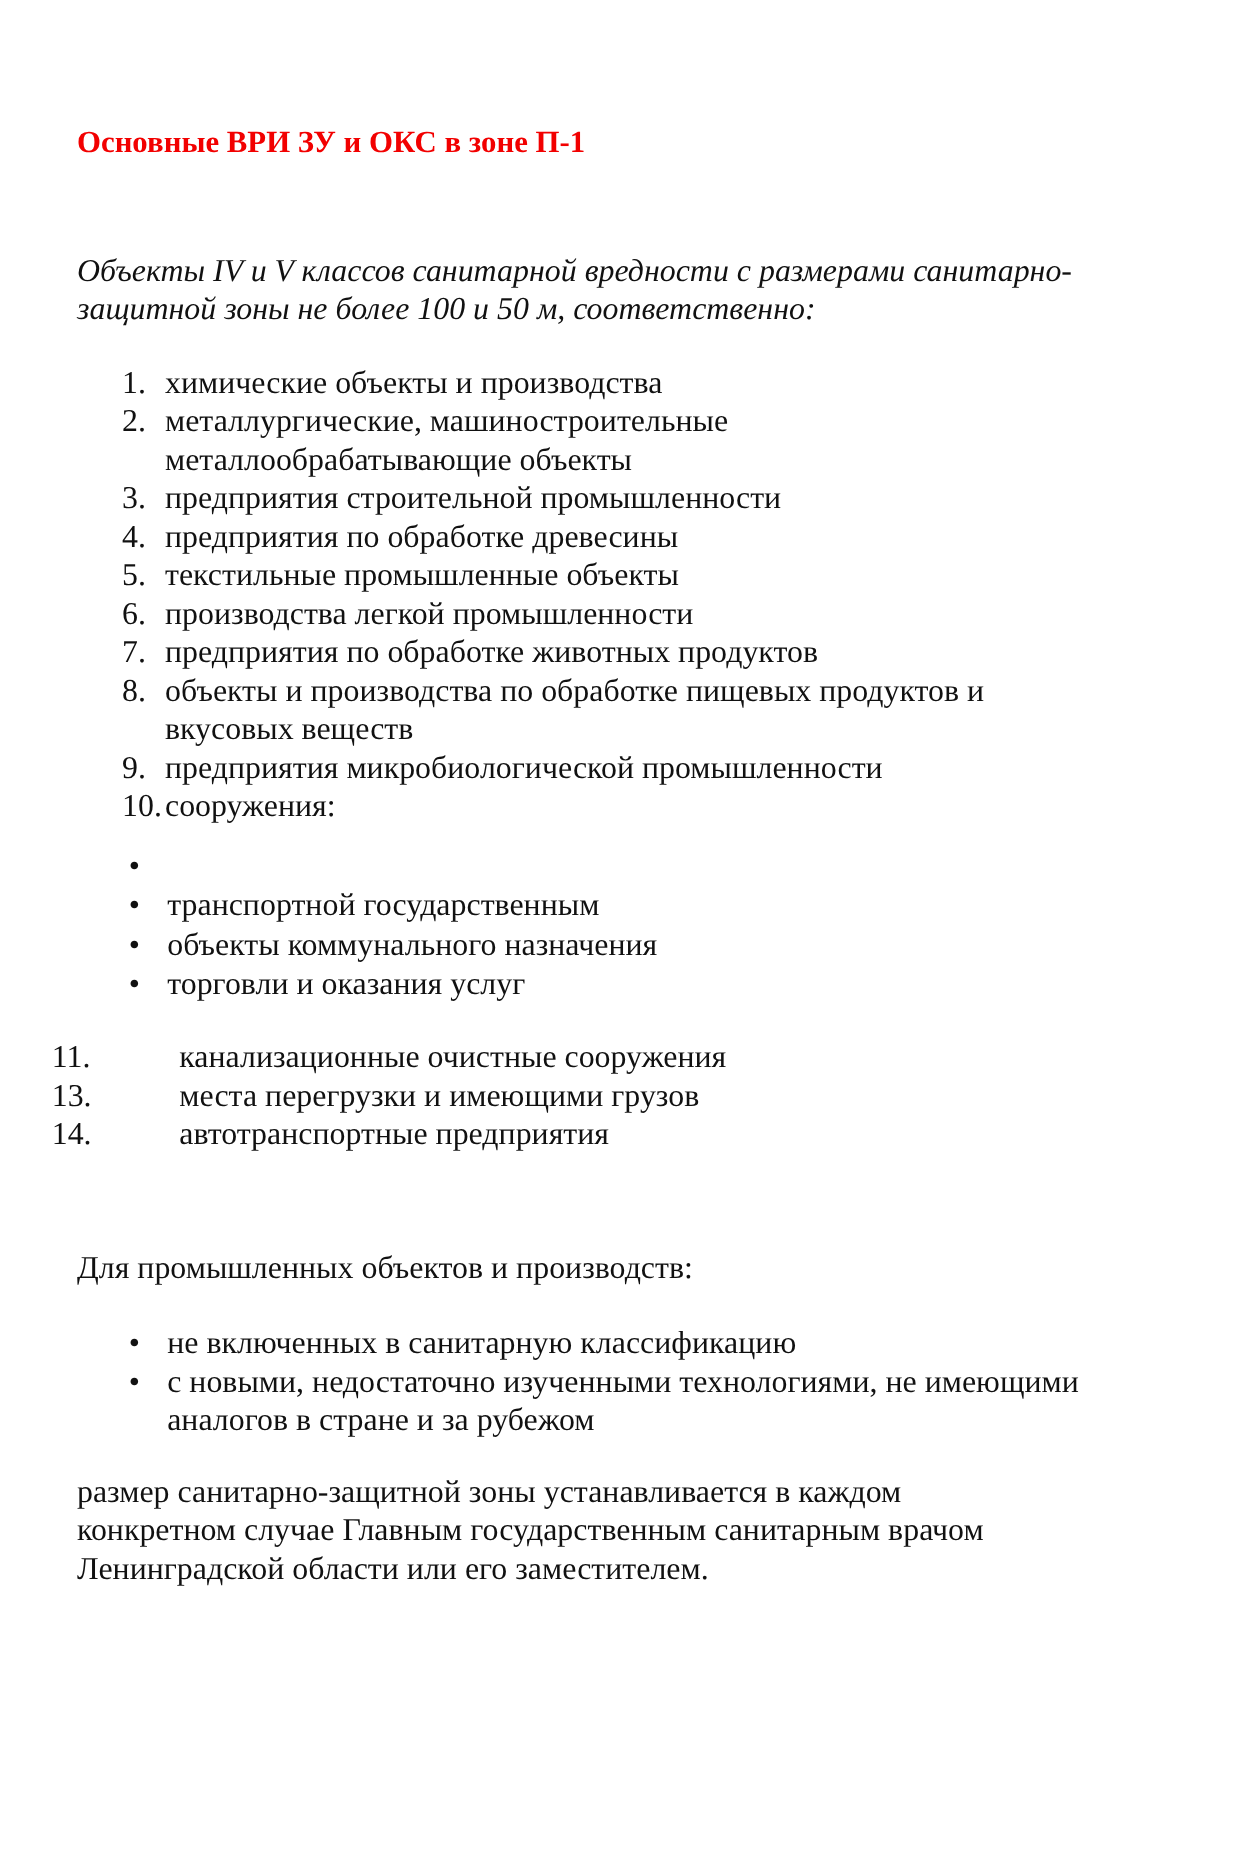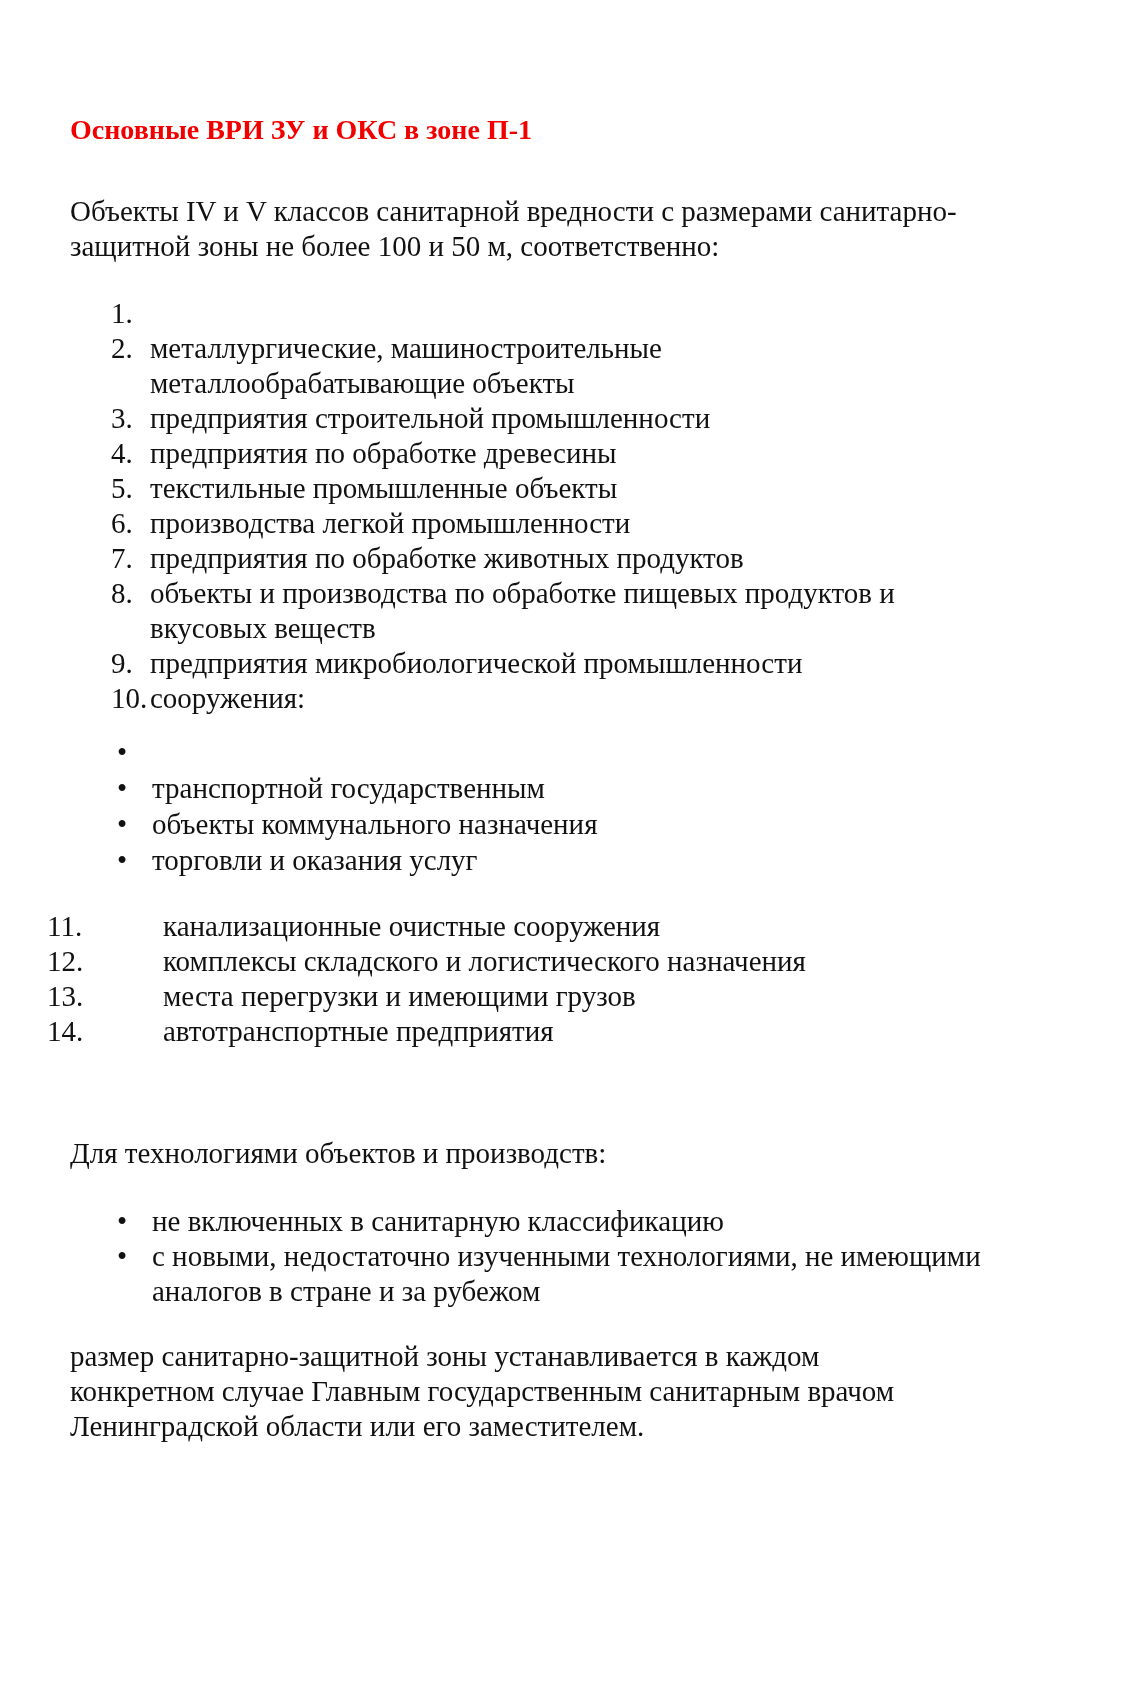--- a/index.html
+++ b/index.html
@@ -25,21 +25,21 @@
     margin: 110px 60px 0 70px;
     font-size: 28px;
     line-height: 40px;
     font-weight: bold;
   }
 
   p {
     margin: 0 60px 0 70px;
     white-space: pre-line;
   }
-  p.intro   { margin-top: 44px; }
+  p.intro   { margin-top: 79px; font-style: italic; }
   p.heading { margin-top: 87px; }
   p.closing { margin-top: 30px; }
 
   .nlist, .blist { margin: 0; }
   .nlist1 { margin-top: 32px; }
   .blist1 { margin-top: 18px; line-height: 36px; }
   .nlist2 { margin-top: 31px; }
   .blist2 { margin-top: 33px; }
 
   .row { display: flex; align-items: flex-start; }
@@ -63,20 +63,21 @@
 <div class="page">
 
   <h1 class="doc-title" style="color: rgb(242, 0, 0);">Основные ВРИ ЗУ и ОКС в зоне П-1</h1>
 
   <p class="intro">Объекты IV и V классов санитарной вредности с размерами санитарно-
 защитной зоны не более 100 и 50 м, соответственно:</p>
 
   <div class="nlist nlist1">
     <div class="row">
       <span class="num">1.</span>
+      <span class="txt">химические объекты и производства</span>
     </div>
     <div class="row">
       <span class="num">2.</span>
       <span class="txt">металлургические, машиностроительные
 металлообрабатывающие объекты</span>
     </div>
     <div class="row">
       <span class="num">3.</span>
       <span class="txt">предприятия строительной промышленности</span>
     </div>
@@ -128,34 +129,30 @@
       <span class="txt">торговли и оказания услуг</span>
     </div>
   </div>
 
   <div class="nlist nlist2">
     <div class="row">
       <span class="num">11.</span>
       <span class="txt">канализационные очистные сооружения</span>
     </div>
     <div class="row">
-      <span class="num">12.</span>
-      <span class="txt">комплексы складского и логистического назначения</span>
-    </div>
-    <div class="row">
       <span class="num">13.</span>
       <span class="txt">места перегрузки и имеющими грузов</span>
     </div>
     <div class="row">
       <span class="num">14.</span>
       <span class="txt">автотранспортные предприятия</span>
     </div>
   </div>
 
-  <p class="heading">Для технологиями объектов и производств:</p>
+  <p class="heading">Для промышленных объектов и производств:</p>
 
   <div class="blist blist2">
     <div class="row">
       <span class="dot">•</span>
       <span class="txt">не включенных в санитарную классификацию</span>
     </div>
     <div class="row">
       <span class="dot">•</span>
       <span class="txt">с новыми, недостаточно изученными технологиями, не имеющими
 аналогов в стране и за рубежом</span>

